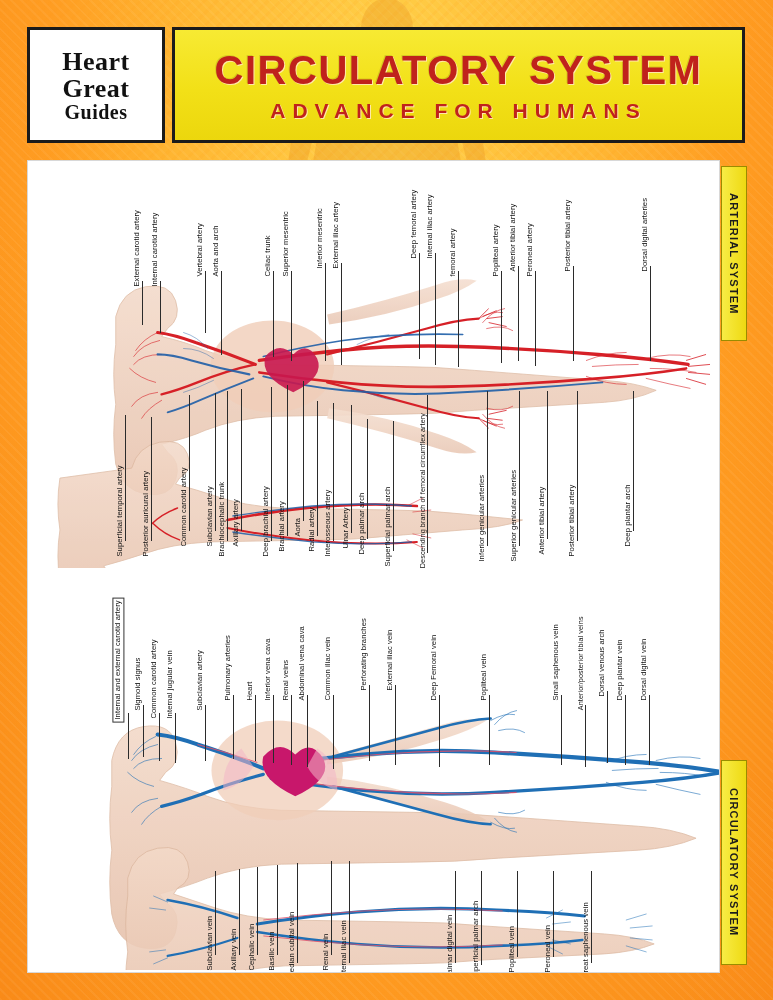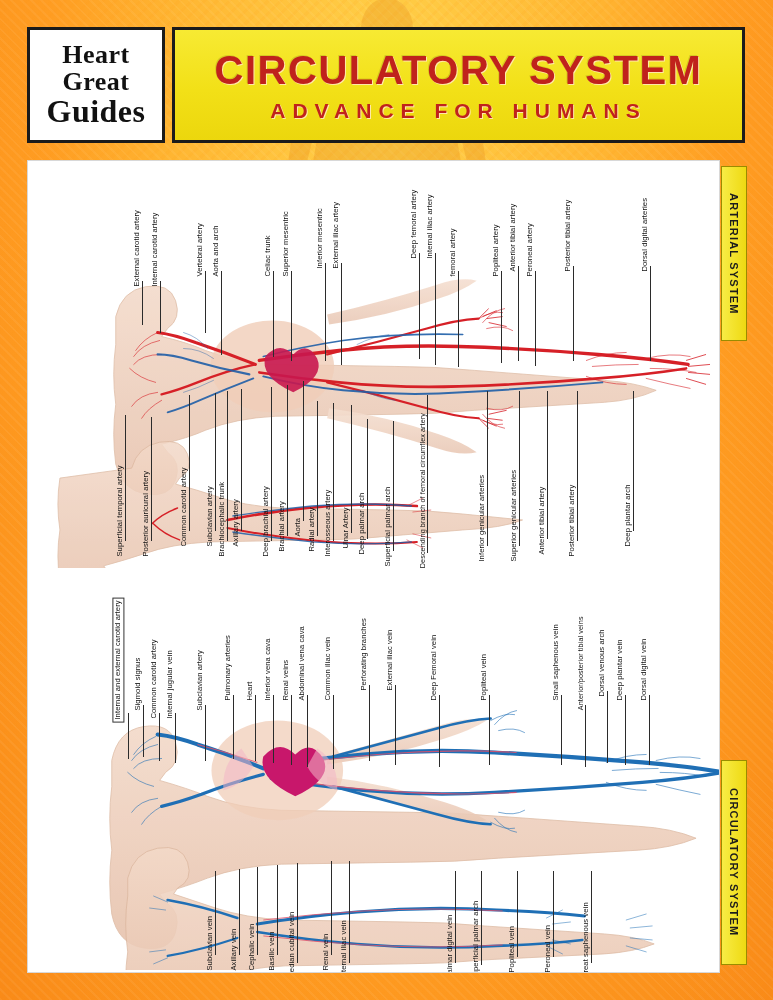--- a/index.html
+++ b/index.html
@@ -50,21 +50,21 @@
     display: block;
     font-family: "Liberation Serif", serif;
     font-weight: bold;
     font-size: 25px;
     color: #111;
     letter-spacing: .5px;
     text-align: center;
   }
   .brand .b1 { font-size: 26px; }
   .brand .b2 { font-size: 26px; }
-  .brand .b3 { font-size: 32px; }
+  .brand .b3 { font-size: 20px; }
   .title-box {
     flex: 1; height: 116px;
     margin-left: 7px;
     background: #f2e32a;
     background: linear-gradient(180deg,#f7ea33 0%, #f2e017 55%, #ecd70d 100%);
     border: 3px solid #1b1b1b;
     display: flex; flex-direction: column;
     align-items: center; justify-content: center;
   }
   .title-main {

